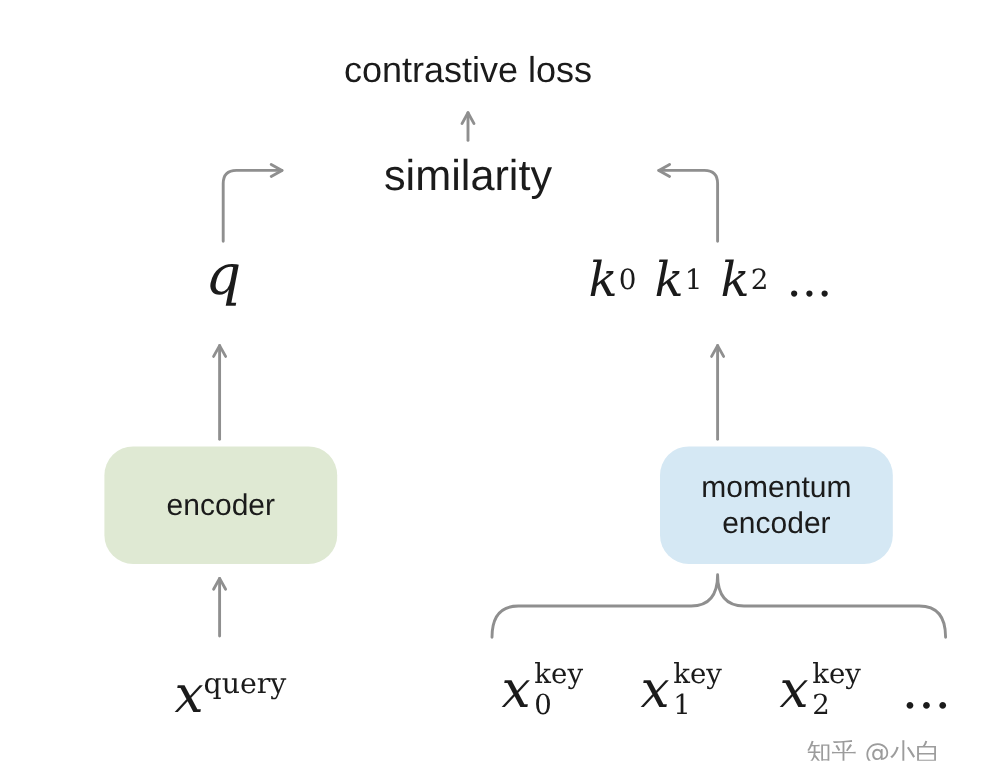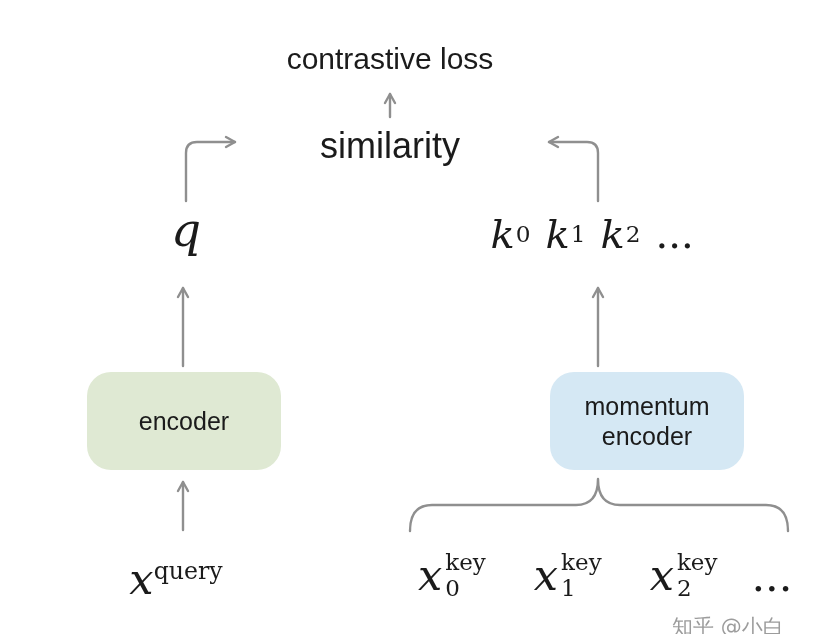--- a/index.html
+++ b/index.html
@@ -47,21 +47,21 @@
     position: absolute;
     width: 194px; height: 98px;
     border-radius: 24px;
     display: flex; flex-direction: column;
     align-items: center; justify-content: center;
     font-size: 25px; line-height: 1.22;
   }
   .encoder-box  { left: 87px;  top: 372px; background: #dfe9d3; }
   .momentum-box { left: 502px; top: 372px; background: #d5e8f4; margin-left: 48px; }
 
-  .xquery { left: 176px; top: 554px; font-size: 43px; transform: translateX(-50%); }
+  .xquery { left: 192px; top: 554px; font-size: 43px; transform: translateX(-50%); }
   .xquery sup { font-style: normal; font-size: 0.55em; }
 
   .xkeys {
     left: 418px; top: 549px; font-size: 43px;
     display: flex; gap: 48px; align-items: center;
   }
   .term { display: inline-flex; align-items: center; }
   .stack {
     display: inline-flex; flex-direction: column;
     font-size: 23px; font-style: normal;

